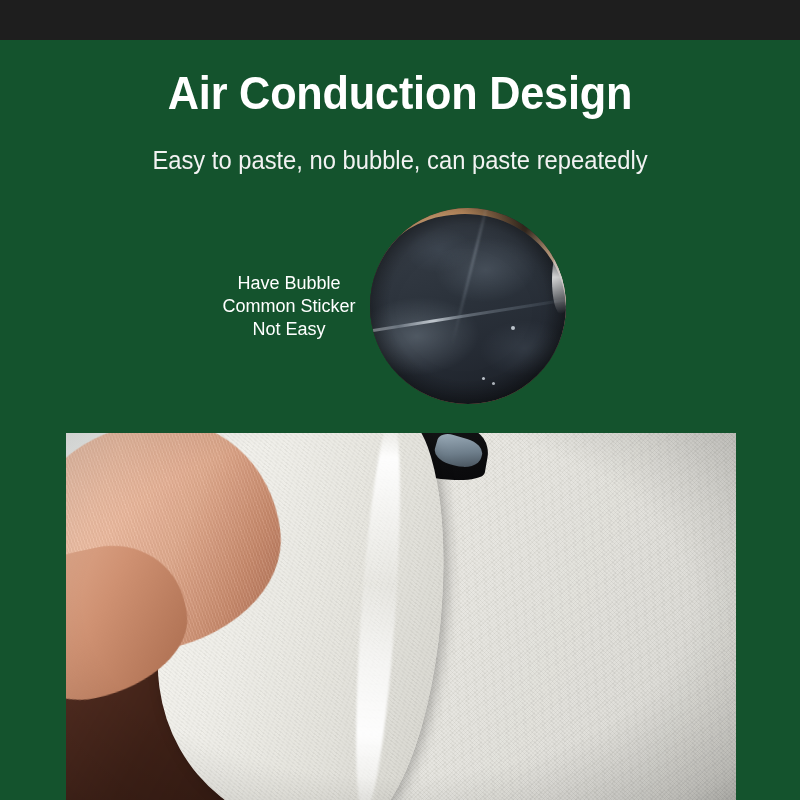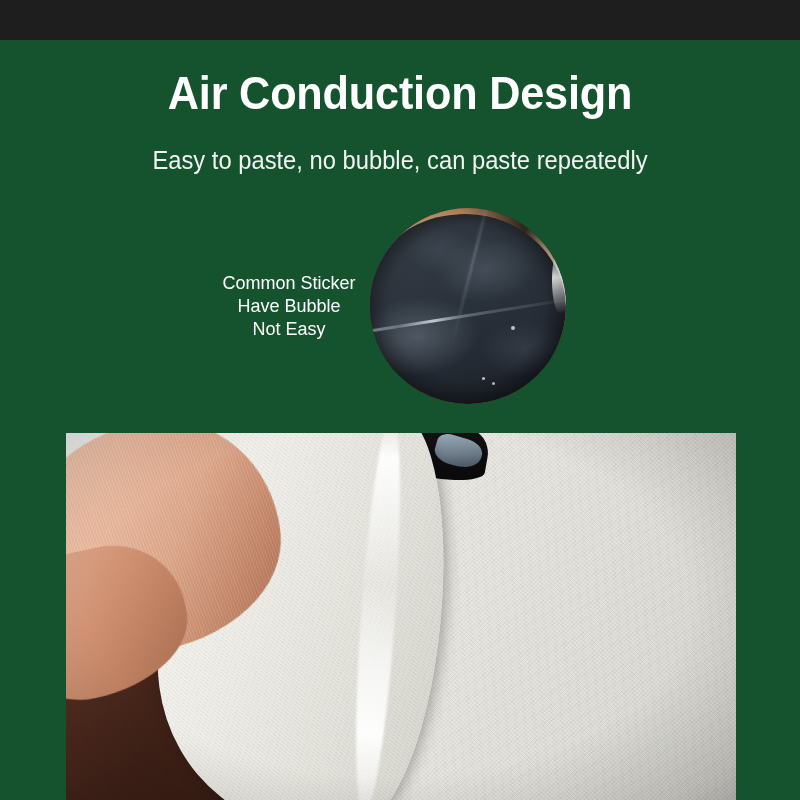--- a/index.html
+++ b/index.html
@@ -338,22 +338,22 @@
 </head>
 <body>
 
 <div id="page">
 
   <div class="headline">Air Conduction Design</div>
 
   <div class="subhead">Easy to paste, no bubble, can paste repeatedly</div>
 
   <div class="caption">
+    <div>Have Bubble</div>
     <div>Common Sticker</div>
-    <div>Have Bubble</div>
     <div>Not Easy</div>
   </div>
 
   <div class="circle-photo">
     <div class="cp-skin"></div>
     <div class="cp-sticker"></div>
     <div class="cp-crease"></div>
     <div class="cp-crease2"></div>
     <div class="cp-hilite"></div>
     <div class="cp-speck" style="left:72%; top:60%; width:4px; height:4px;"></div>

